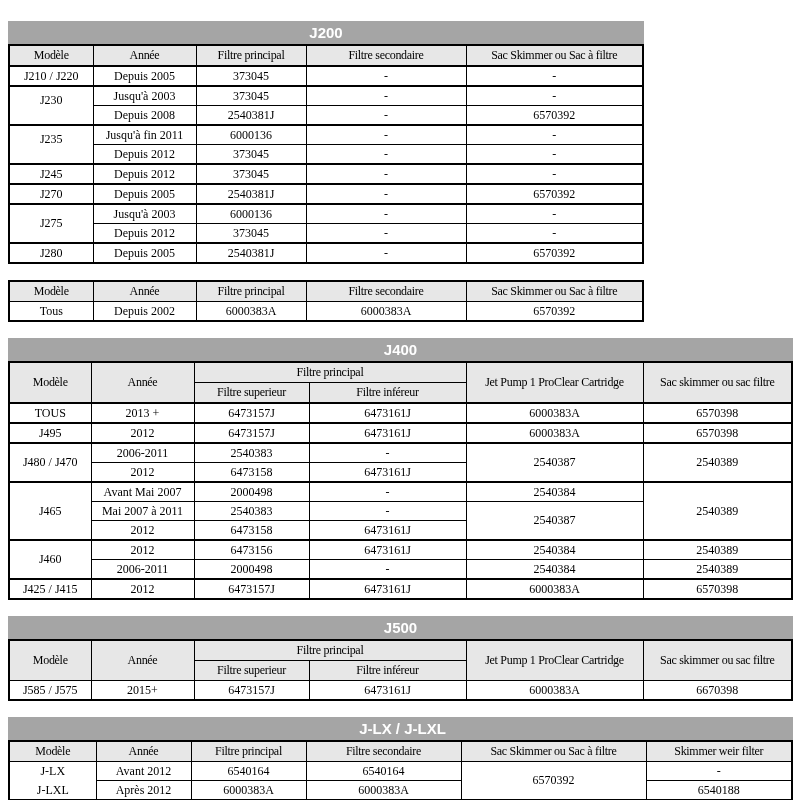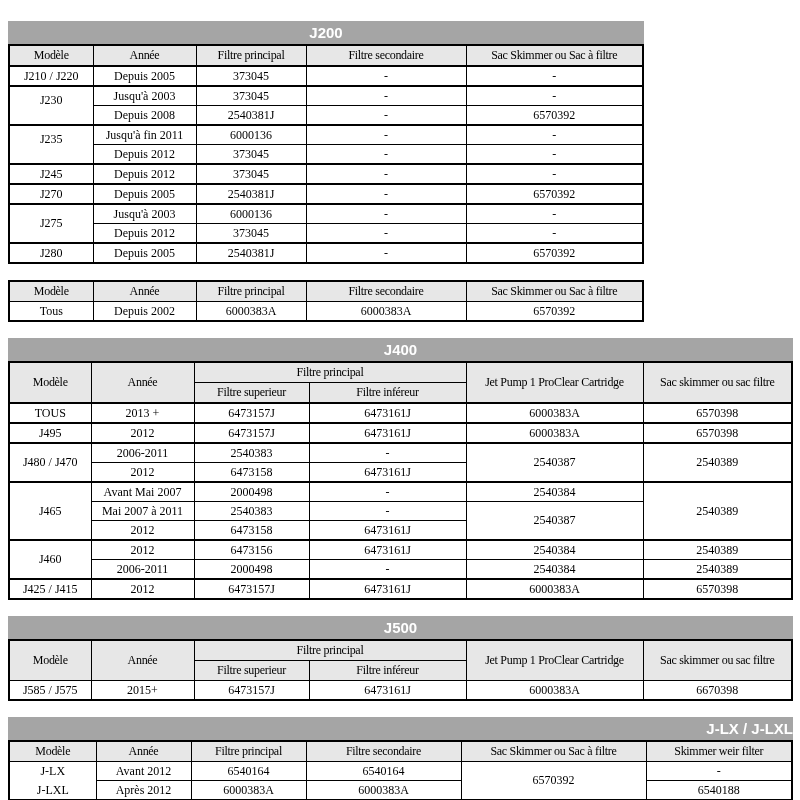--- a/index.html
+++ b/index.html
@@ -18,21 +18,21 @@
     font-family:"Liberation Sans",sans-serif;
     overflow:hidden;
   }
   .doc{padding:21px 0 0 8px}
   .section{display:table;margin-bottom:16px}
   .title{
     height:23px;line-height:23px;
     background:var(--title-bg);color:var(--title-fg);
     font-weight:bold;font-size:15px;text-align:center;
   }
-  .title.left{text-align:right;padding-left:4px}
+  .title.left{text-align:center;padding-left:4px}
   table{
     border-collapse:collapse;table-layout:fixed;
     border:2px solid var(--border);
     font-family:Liberation Serif, serif;
   }
   th,td{
     border:1px solid var(--border);
     font-size:12px;text-align:center;vertical-align:middle;
     padding:0 2px;overflow:hidden;white-space:nowrap;
   }

